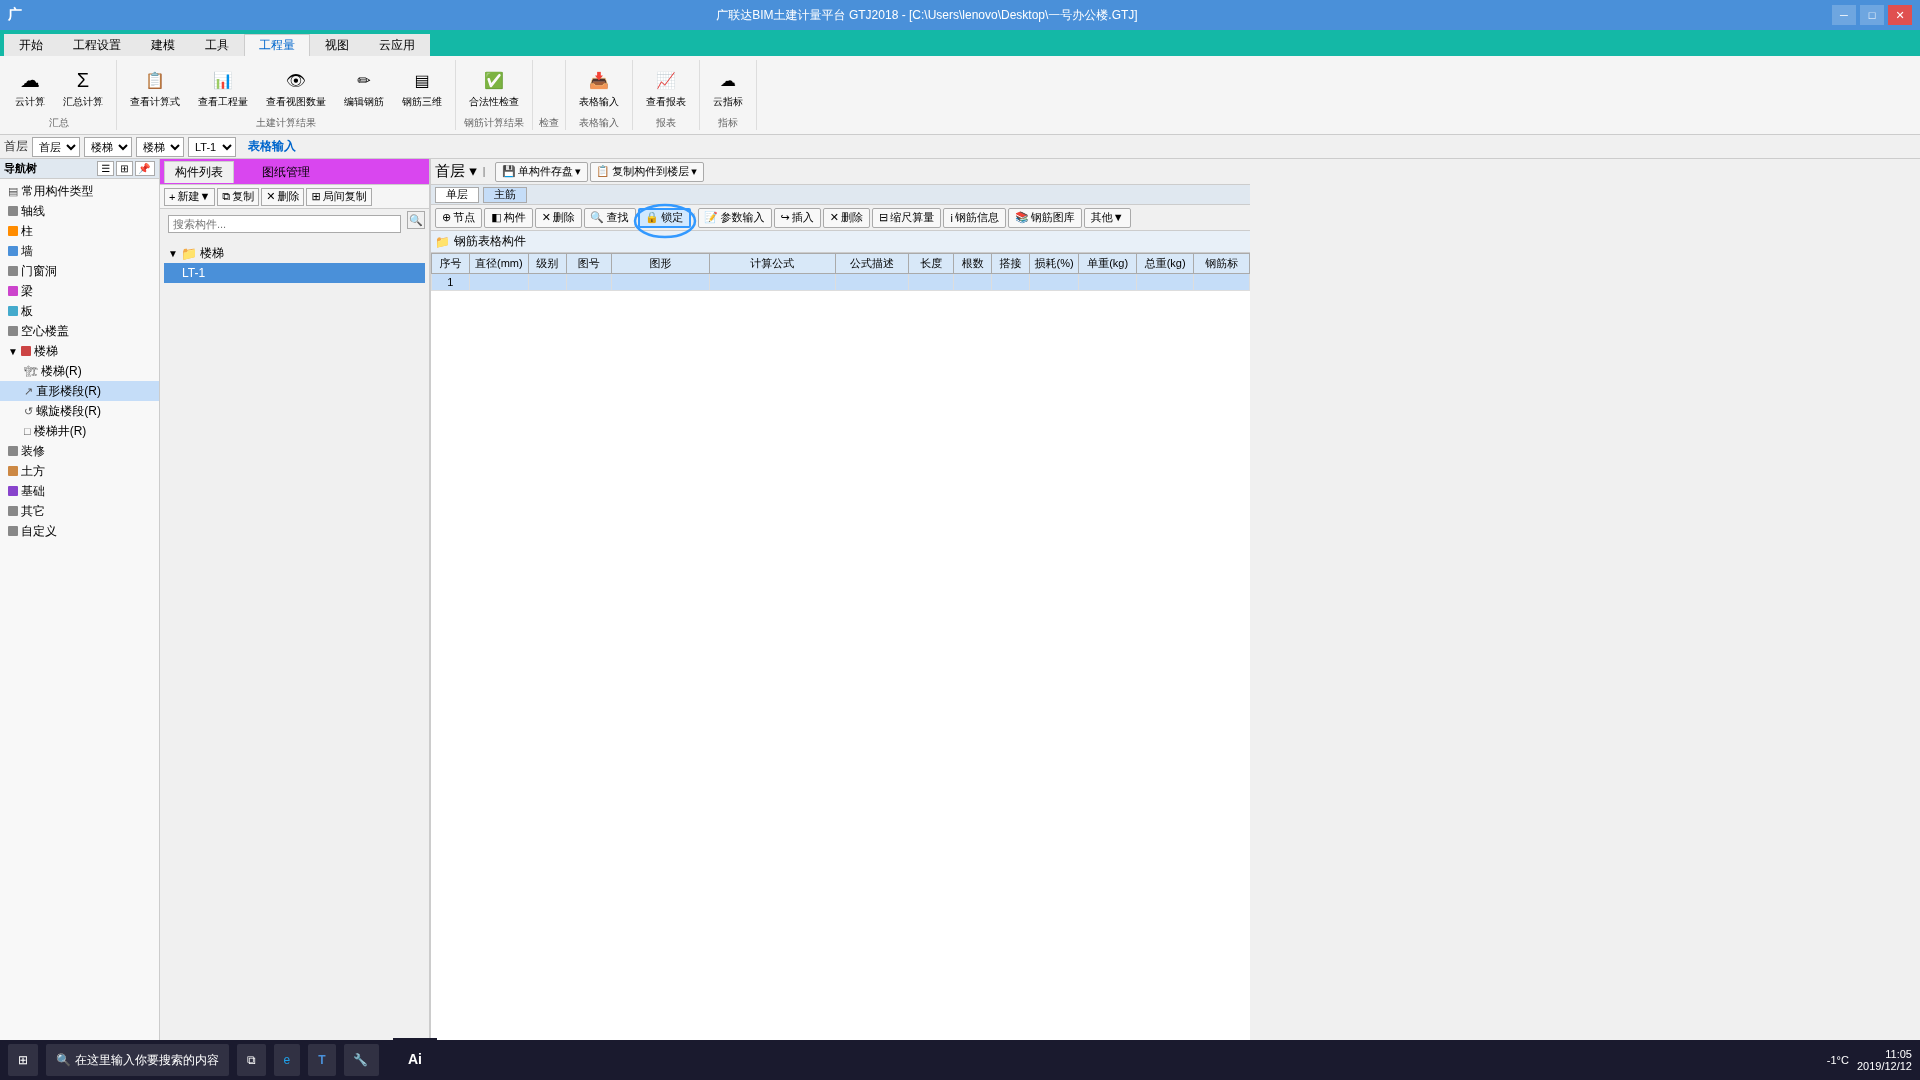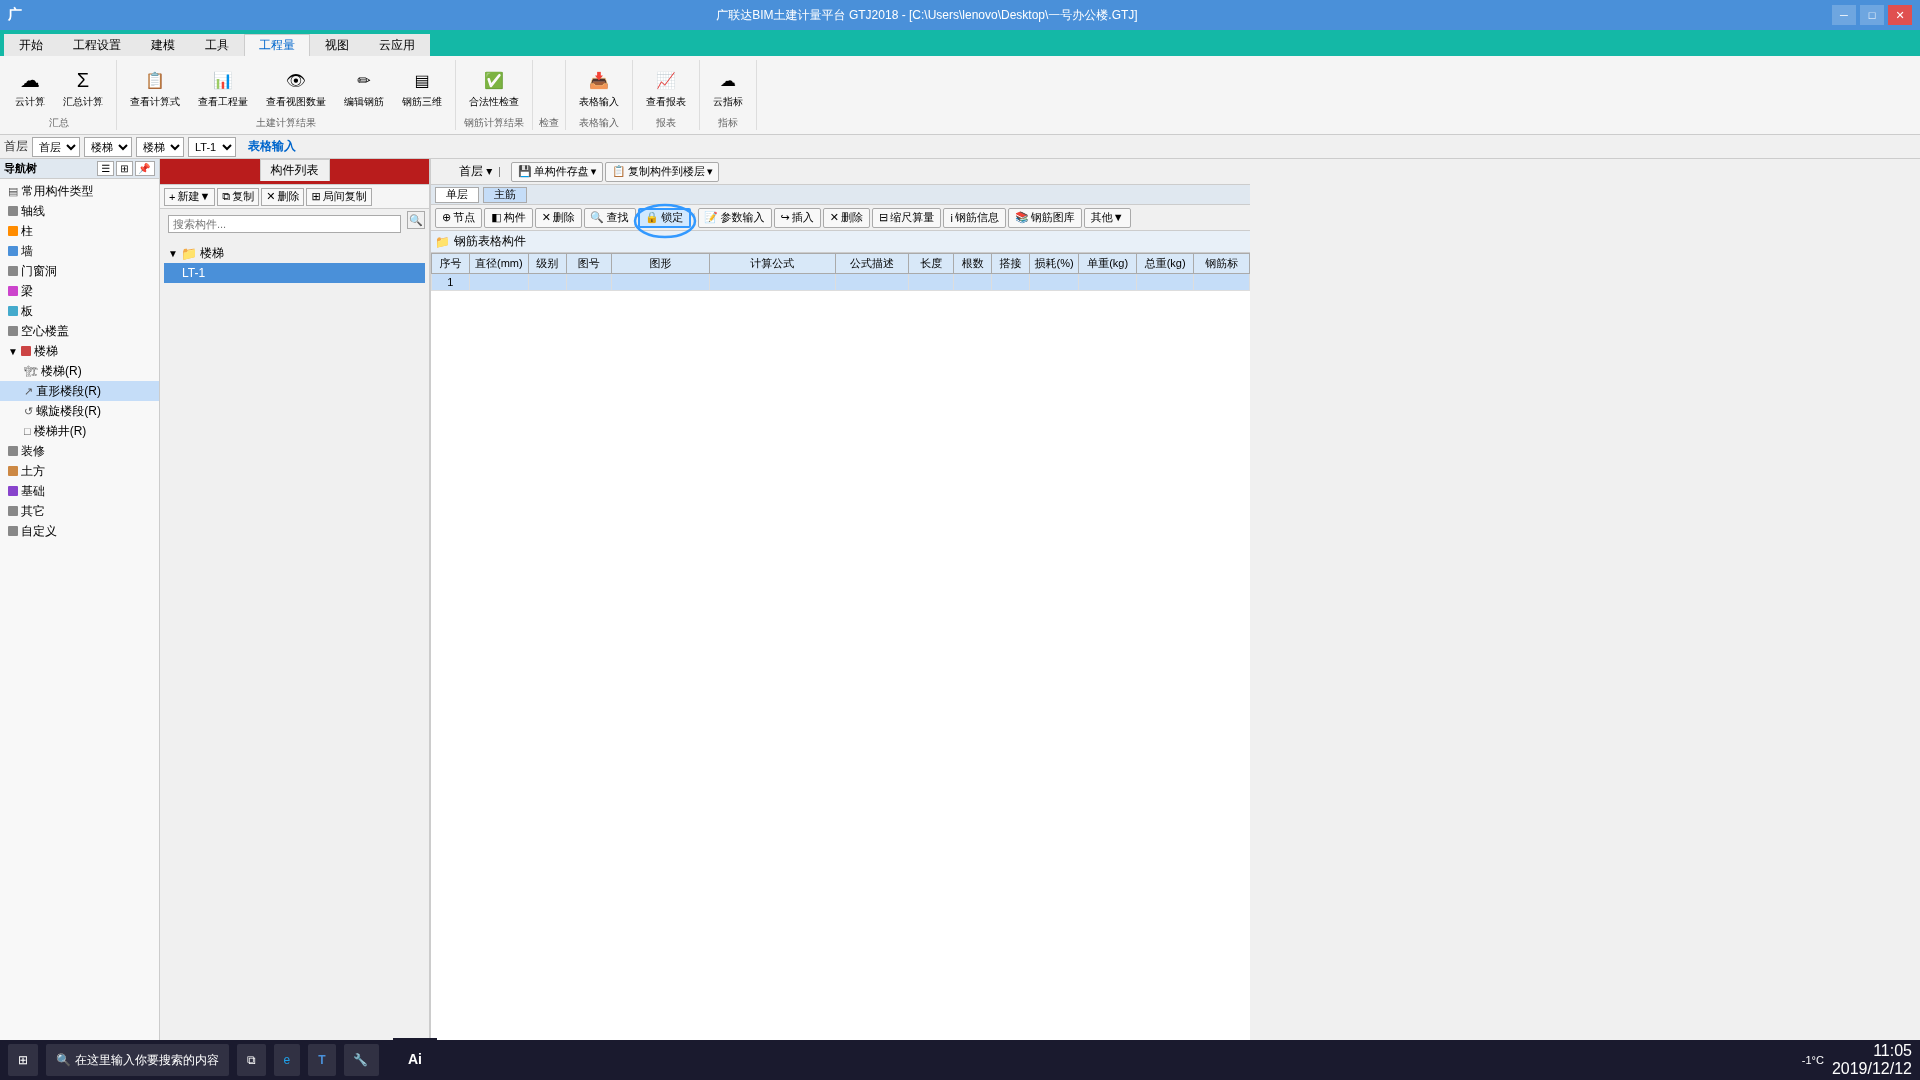--- a/index.html
+++ b/index.html
@@ -264,28 +264,27 @@
     #segment-panel {
       width: 270px;
       min-width: 270px;
       background: #f0f0f0;
       border-right: 1px solid #ccc;
       display: flex;
       flex-direction: column;
     }
     #segment-tabs {
       height: 26px;
-      background: #b91c1c;
+      background: #d946ef;
       border-bottom: 1px solid #ccc;
       display: flex;
       align-items: center;
       padding: 0 4px;
-      gap: 2px;
+      gap: 17px;
       font-size: 12px;
-      flex-direction: column;
     }
     .seg-tab {
       padding: 2px 10px;
       cursor: pointer;
       border: 1px solid transparent;
       border-bottom: none;
     }
     .seg-tab.active {
       background: #f0f0f0;
       border-color: #ccc;
@@ -386,21 +385,21 @@
       background: rgba(255,255,255,0.1);
       border: none;
       color: white;
       cursor: pointer;
       font-size: 12px;
       border-radius: 2px;
     }
     #taskbar-time {
       margin-left: auto;
       color: white;
-      font-size: 16px;
+      font-size: 11px;
       text-align: right;
     }
     #taskbar-sys {
       display: flex; gap: 4px; align-items: center;
       color: white; font-size: 11px;
     }
   </style>
 </head>
 <body>
 
@@ -661,21 +660,21 @@
         <span>LT-1</span>
       </div>
     </div>
 
   </div>
 
   <div id="table-area">
 
     <div id="table-toolbar">
 
-      <span style="font-size:12px;margin-right:4px;margin-left:24px;">首层 ▾</span>
+      <span style="font-size:15px;margin-right:4px;">首层 ▾</span>
       <span style="margin-right:8px; font-size:10px; color:#666;">|</span>
       <button class="ct-btn">
         <span>💾</span>
         <span>单构件存盘</span>
         <span>▾</span>
       </button>
       <button class="ct-btn">
         <span>📋</span>
         <span>复制构件到楼层</span>
         <span>▾</span>

